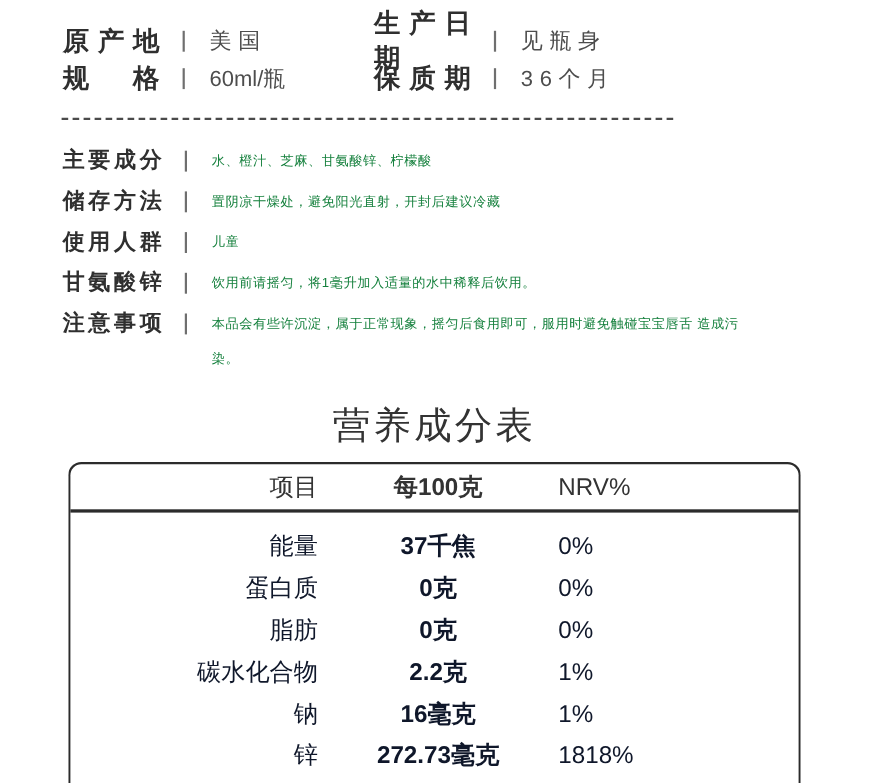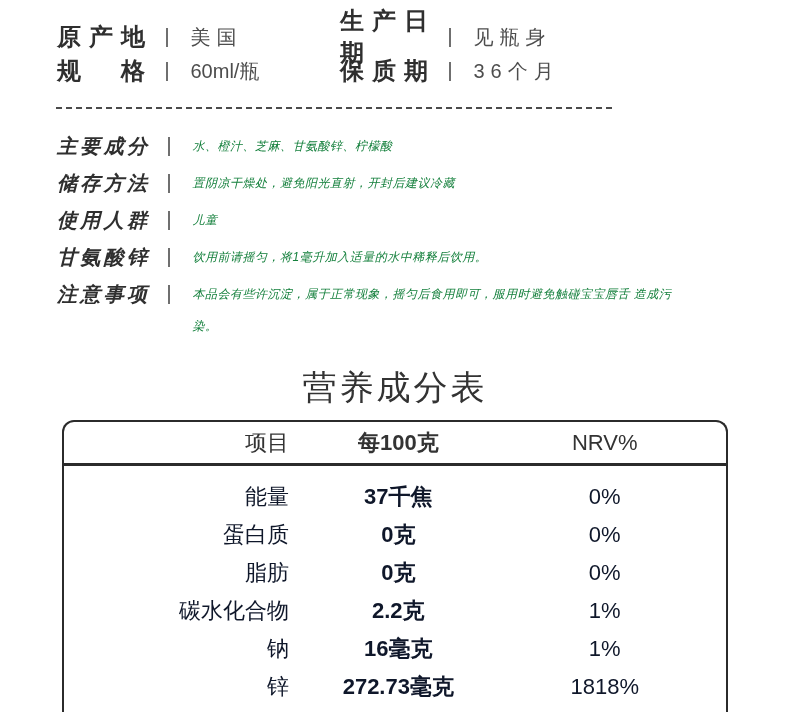--- a/index.html
+++ b/index.html
@@ -38,21 +38,21 @@
 
   
   .dashed {
     width: 556px;
     margin: 19px 0 0 56px;
     border-top: 2px dashed #4a4a4a;
     height: 0;
   }
 
   
-  .attrs { margin: 21px 16px 0 57px; font-style: italic; }
+  .attrs { margin: 21px 16px 0 57px; }
   .attr-row { display: flex; align-items: flex-start; margin-bottom: 5px; }
   .attr-label {
     width: 90px;
     font-size: 20px;
     font-weight: 700;
     color: #2f2f2f;
     line-height: 32px;
     text-align: justify;
     text-align-last: justify;
     flex: none;
@@ -96,21 +96,21 @@
   .n-body { padding-top: 12px; }
   .n-row {
     display: flex;
     align-items: center;
     height: 38px;
     font-size: 22px;
     color: #0f172a;
   }
   .n-c1 { width: 34%; box-sizing: border-box; text-align: right; }
   .n-c2 { width: 33%; text-align: center; font-weight: bold; }
-  .n-c3 { flex: 1; padding-right: 24px; text-align: center; }
+  .n-c3 { flex: 1; padding-right: 24px; text-align: left; }
 </style>
 </head>
 <body>
 
 <div class="page">
 
   <div class="spec-grid">
     <div class="spec-col-left">
       <div class="spec-row">
         <span class="spec-label">原产地</span>

